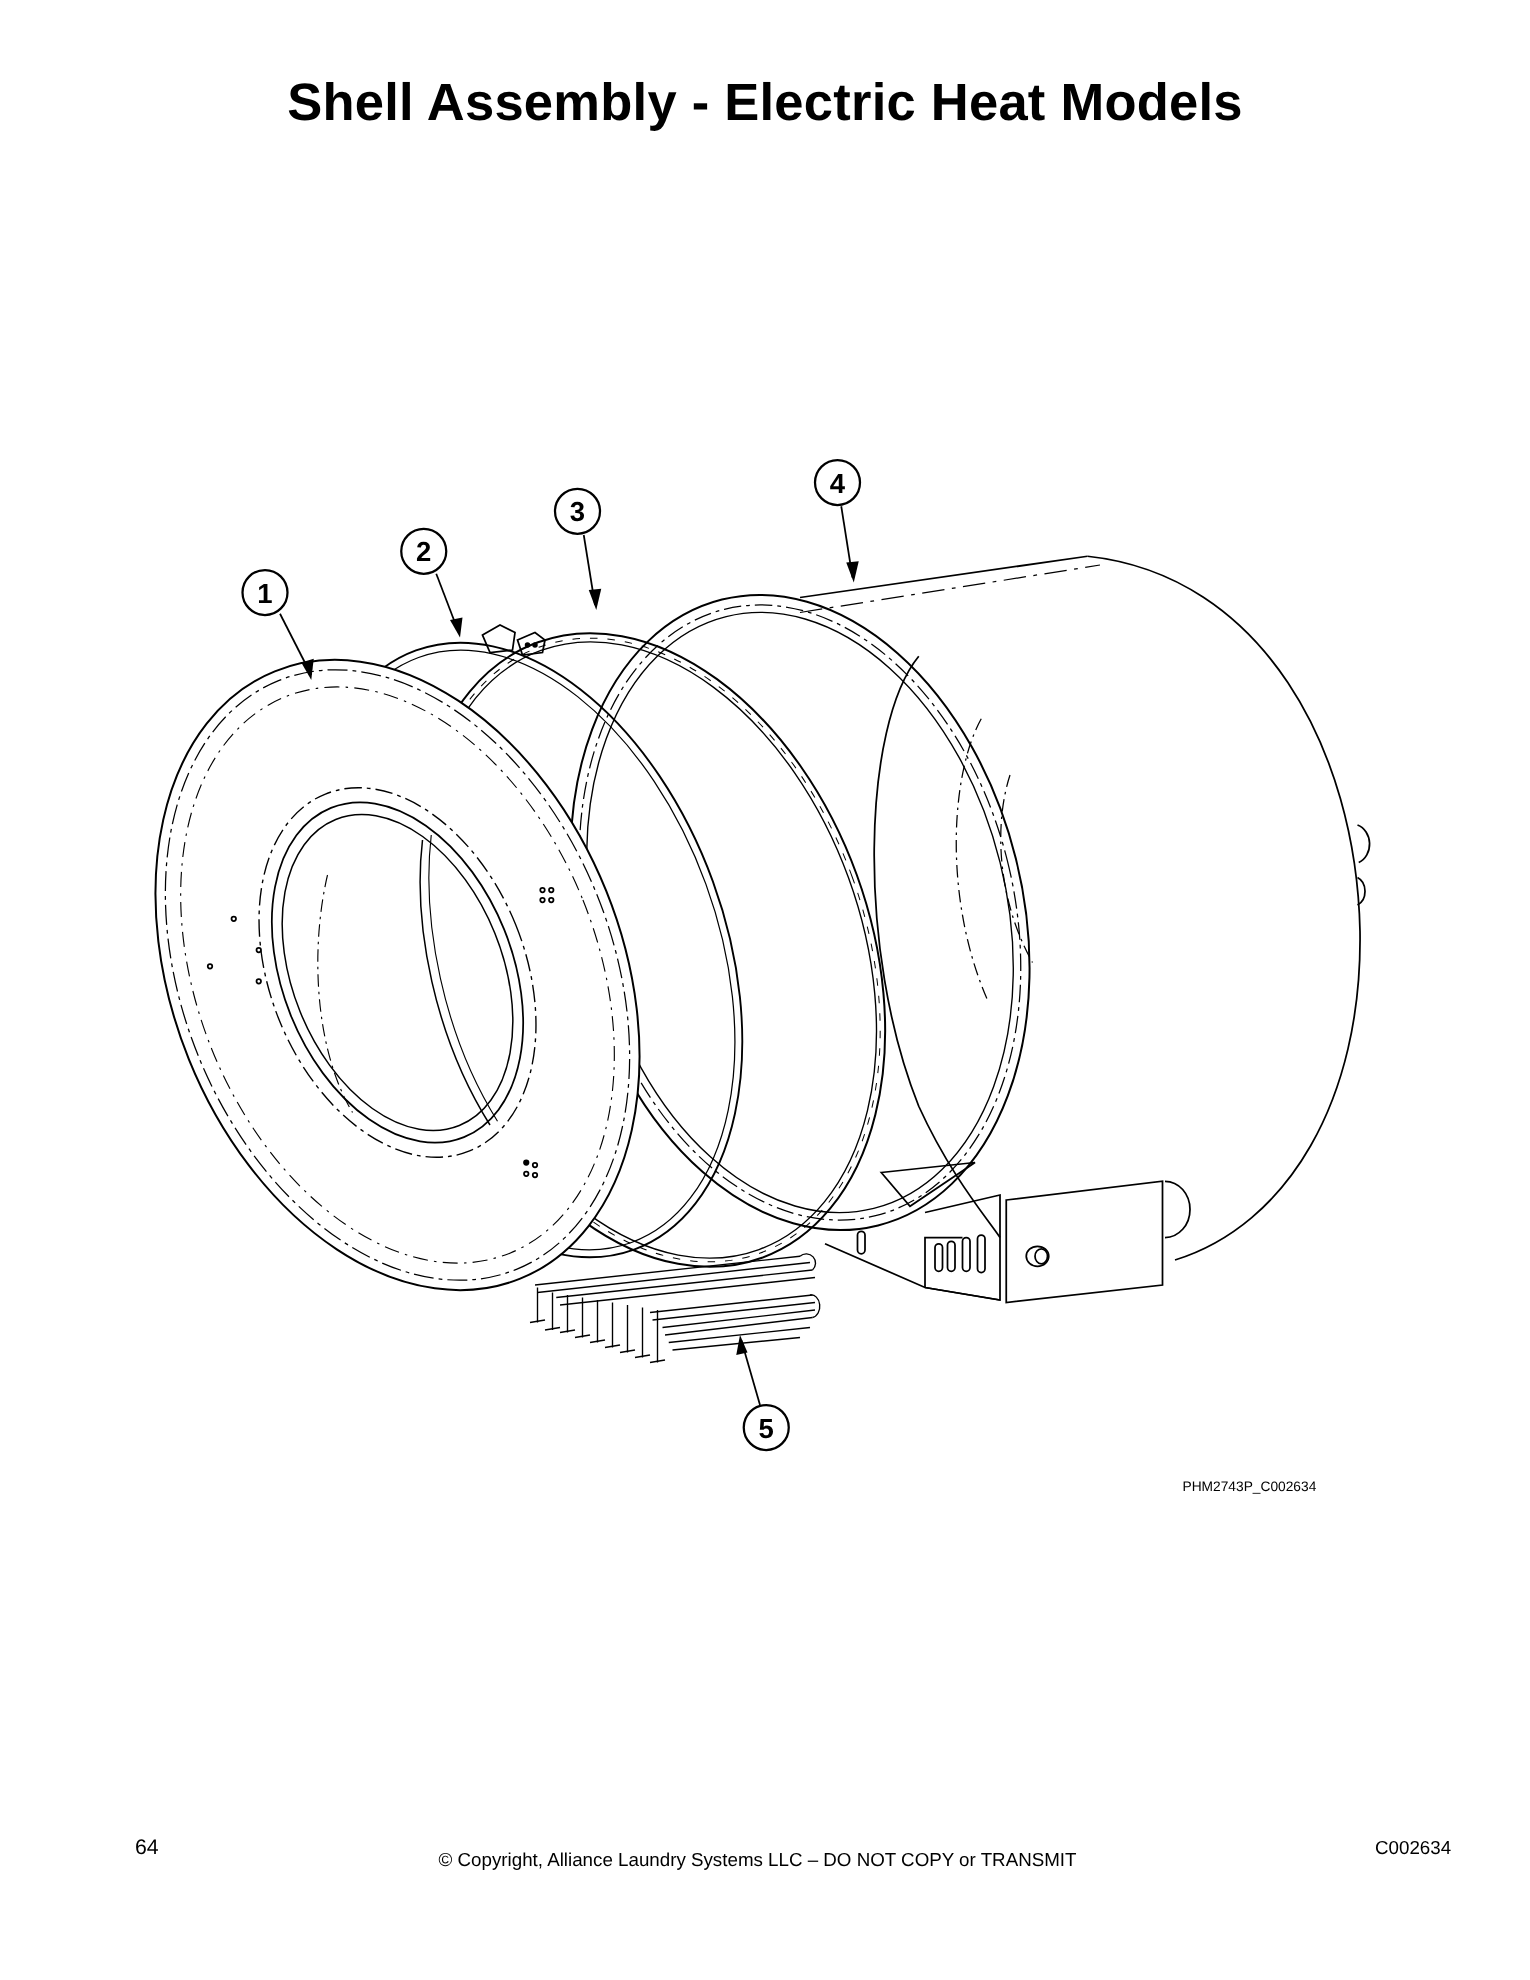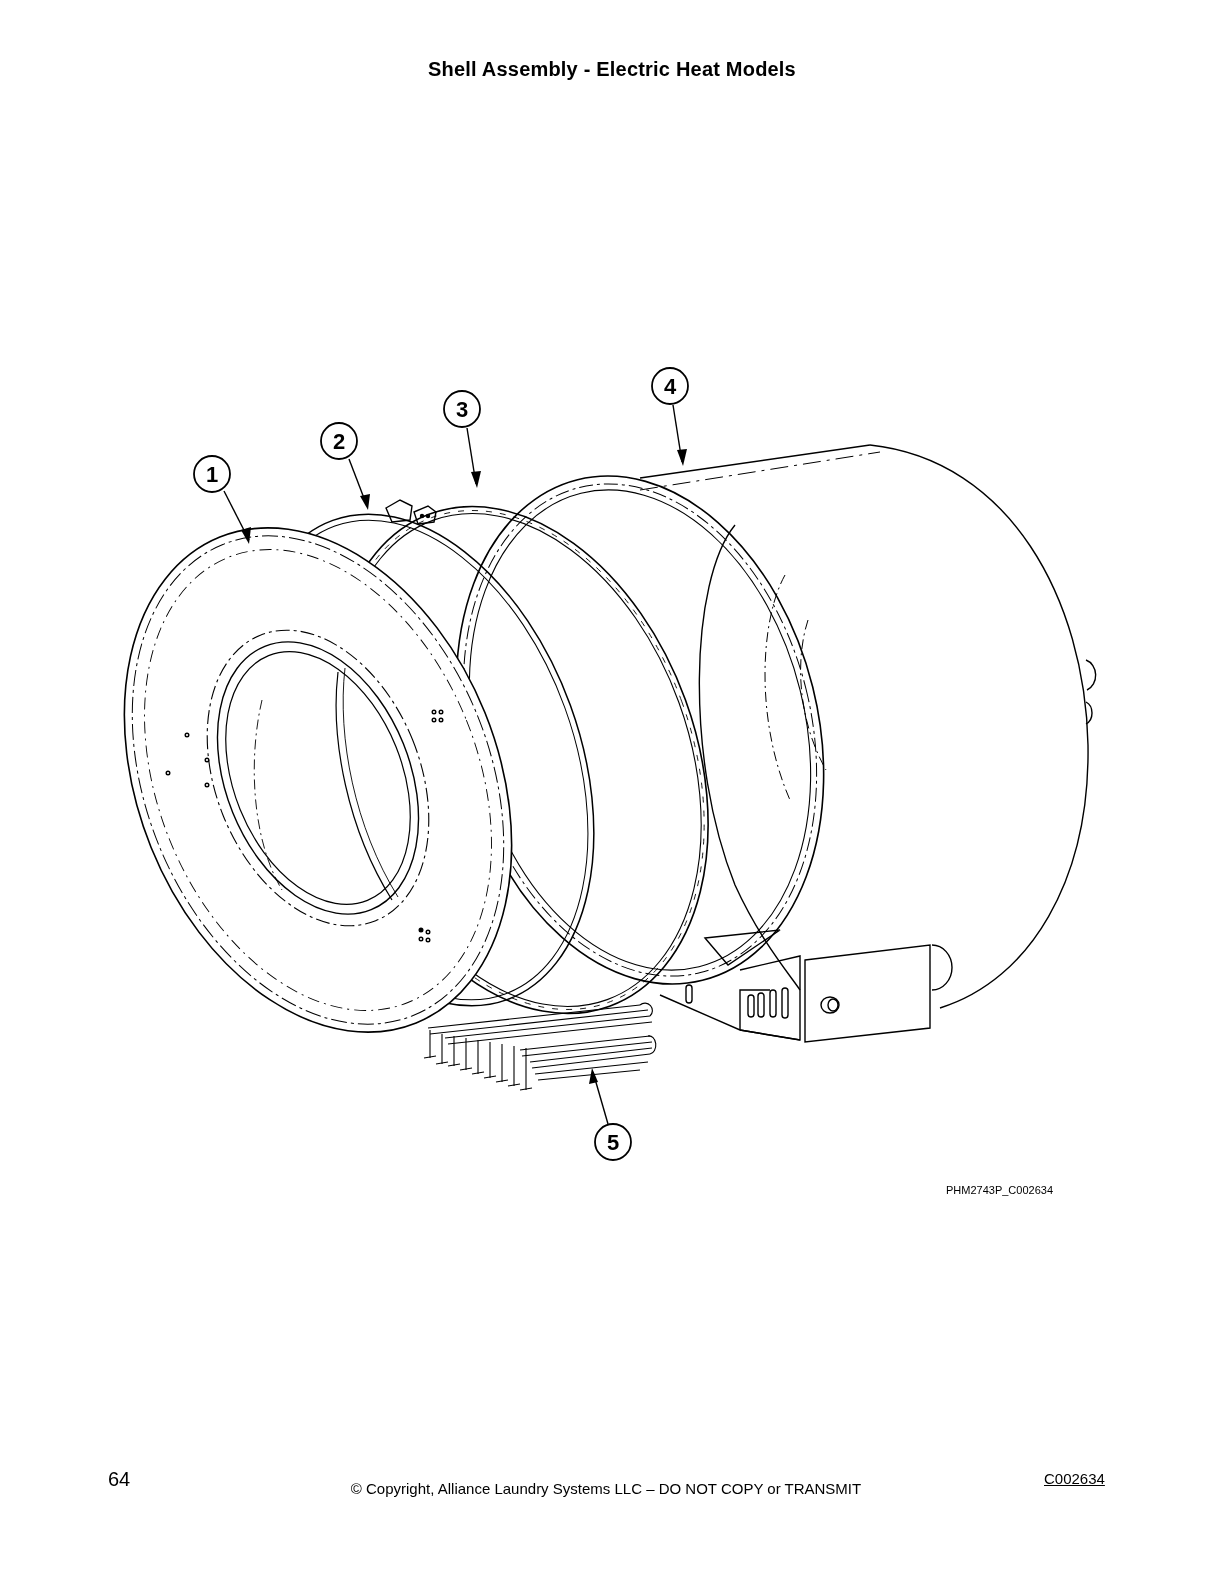--- a/index.html
+++ b/index.html
@@ -1,24 +1,24 @@
 <!DOCTYPE html>
 <html><head>
 <meta charset="utf-8">
 <style>
   html, body { margin: 0; padding: 0; background: #ffffff; }
   body { width: 1224px; height: 1584px; position: relative; overflow: hidden;
          font-family: "Liberation Sans", sans-serif; color: #000; }
   .title { position: absolute; left: 0; width: 1224px; top: 58px; text-align: center;
-           font-size: 20px; font-weight: bold; letter-spacing: 0.2px; }
+           font-size: 42px; font-weight: bold; letter-spacing: 0.2px; }
   .figure { position: absolute; left: 0; top: 0; width: 1224px; height: 1584px; }
   .fig-id { position: absolute; left: 946px; top: 1184px; font-size: 11px; text-align: right; }
-  .footer-page { position: absolute; left: 108px; top: 1468px; font-size: 20px; }
+  .footer-page { position: absolute; left: 108px; top: 1468px; font-size: 17px; }
   .footer-copy { position: absolute; left: 0; width: 1212px; top: 1480px; text-align: center; font-size: 15px; }
-  .footer-code { position: absolute; left: 1044px; top: 1470px; font-size: 15px; text-decoration: underline; }
+  .footer-code { position: absolute; left: 1100px; top: 1470px; font-size: 15px; }
   .callout-text { font-family: "Liberation Sans", sans-serif; font-weight: bold; font-size: 22px; }
 </style>
 </head>
 <body>
 
 <div class="title">Shell Assembly - Electric Heat Models</div>
 
 <svg class="figure" viewBox="0 0 1224 1584" xmlns="http://www.w3.org/2000/svg">
   <g fill="none" stroke="#000" stroke-width="1.4">
 

